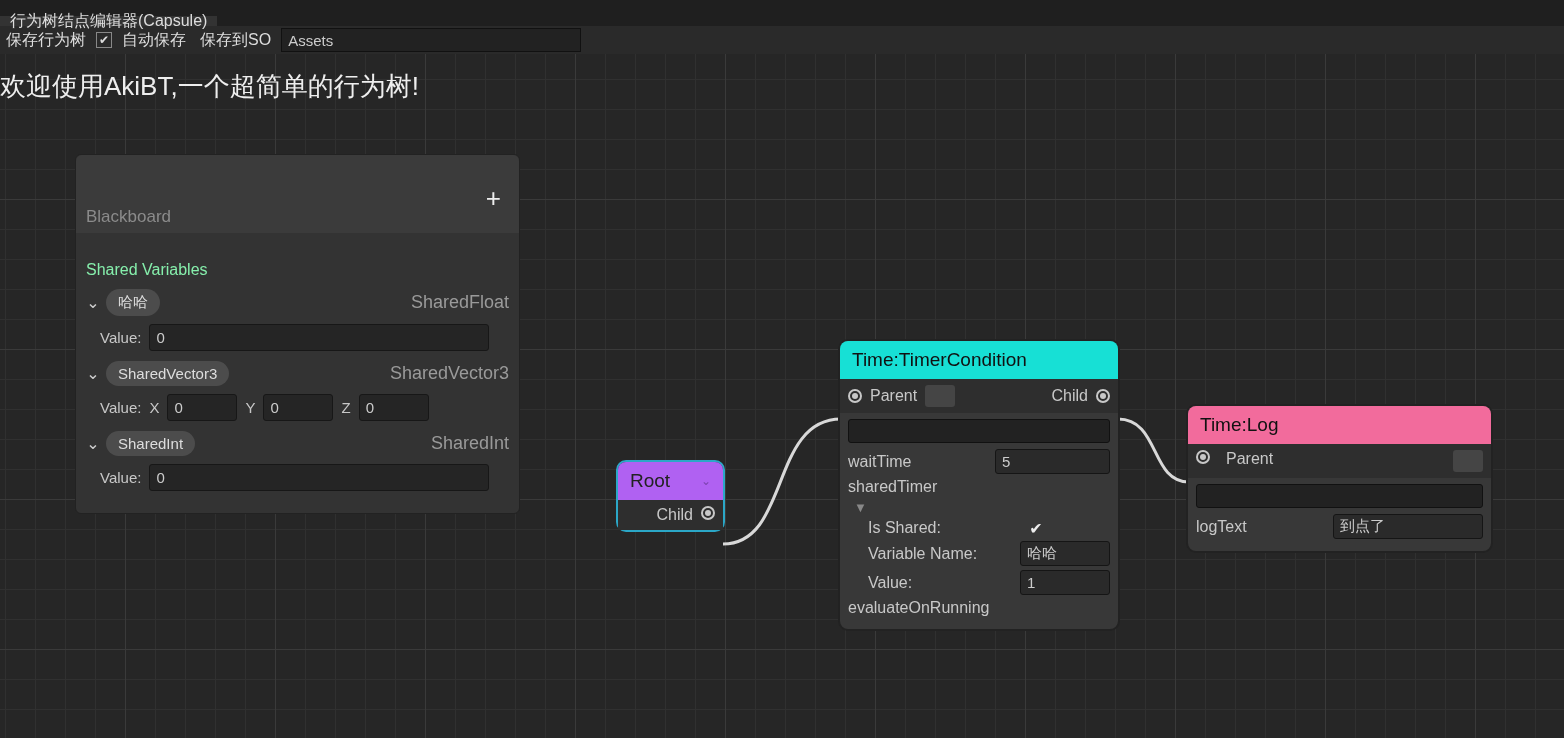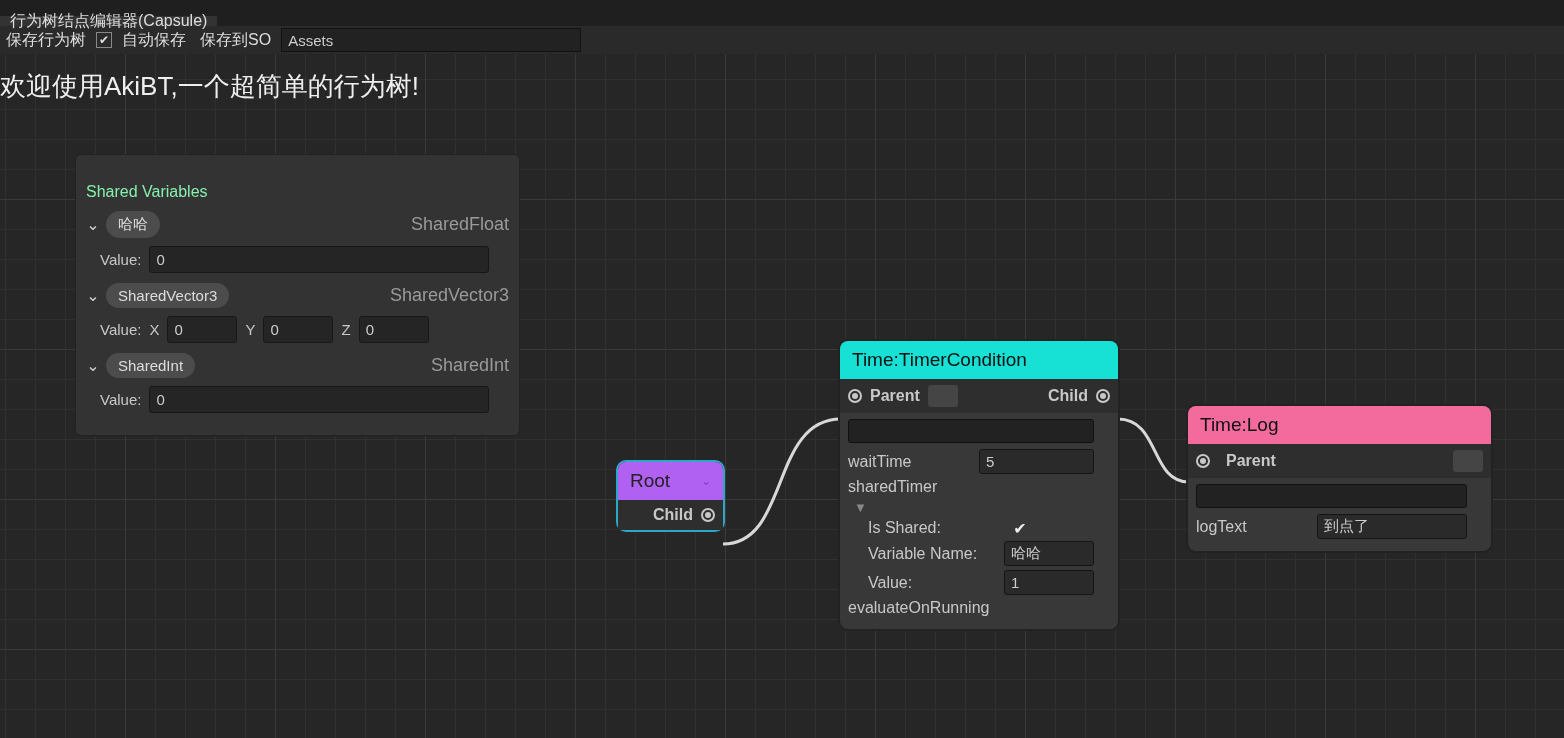--- a/index.html
+++ b/index.html
@@ -45,27 +45,27 @@
   .num-input { background:#252525; border:1px solid #171717; color:#ccc; padding:4px 6px; font-size:15px; border-radius:3px; }
   .w340 { width:340px; } .w70 { width:70px; }
 
   
   .node { position:absolute; background:#383838; border:2px solid #2ba7c7; border-radius:10px; font-size:16px; }
   .node.noborder { border-color:#222; }
   .node-title { padding:8px 12px; font-size:19px; font-weight:500; color:#111; border-radius:8px 8px 0 0; }
   .title-purple { background:#b061f2; }
   .title-cyan   { background:#17e0d5; }
   .title-pink   { background:#f26b9c; }
-  .port-row { display:flex; align-items:center; justify-content:flex-end; gap:8px; padding:6px 8px; background:#2e2e2e;font-weight:bold; }
+  .port-row { display:flex; justify-content:flex-end; gap:8px; padding:6px 8px; background:#2e2e2e; }
   .port-row.between { justify-content:space-between; }
   .port-lab { color:#c8c8c8; }
   .port-dot { width:14px; height:14px; border:2px solid #c8c8c8; border-radius:50%; display:inline-flex; align-items:center; justify-content:center; }
   .port-dot .inner { width:6px; height:6px; background:#c8c8c8; border-radius:50%; }
   .port-block { width:30px; height:22px; background:#454545; border-radius:3px; }
-  .node-body { padding:6px 24px 8px 8px; }
+  .node-body { padding:6px 8px 8px 8px; }
   .node-input-full { width:100%; height:24px; background:#222; border:1px solid #111; border-radius:3px; margin-bottom:6px; }
   .field-row { display:flex; align-items:center; gap:6px; margin:4px 0; }
   .field-lab { flex:1; color:#c8c8c8; }
   .field-input { width:90px; background:#2a2a2a; border:1px solid #151515; color:#ccc; padding:3px 6px; border-radius:3px; font-size:15px; }
   .field-input.wide { width:150px; }
   .tri-down { color:#888; font-size:13px; margin:2px 0 2px 6px; }
   .check { width:16px; height:16px; color:#eee; display:inline-flex; align-items:center; justify-content:center; }
 
   
   #root-node { left:616px; top:406px; width:109px; }
@@ -98,20 +98,24 @@
 <div class="canvas">
 
   <svg class="wires">
     <path class="wire" d="M 723 490 C 790 490, 770 365, 841 365"></path>
     <path class="wire" d="M 1118 365 C 1160 365, 1150 428, 1189 428"></path>
   </svg>
 
   <div class="welcome">欢迎使用AkiBT,一个超简单的行为树!</div>
 
   <div class="blackboard">
+    <div class="bb-header">
+      <span class="bb-title">Blackboard</span>
+      <span class="bb-plus">+</span>
+    </div>
     <div class="bb-section">
       <div class="bb-subtitle">Shared Variables</div>
 
       <div class="bb-row">
         <span class="chev">⌄</span>
         <span class="pill">哈哈</span>
         <span class="bb-type">SharedFloat</span>
       </div>
       <div class="bb-value-row">
         <span class="bb-lab">Value:</span>

